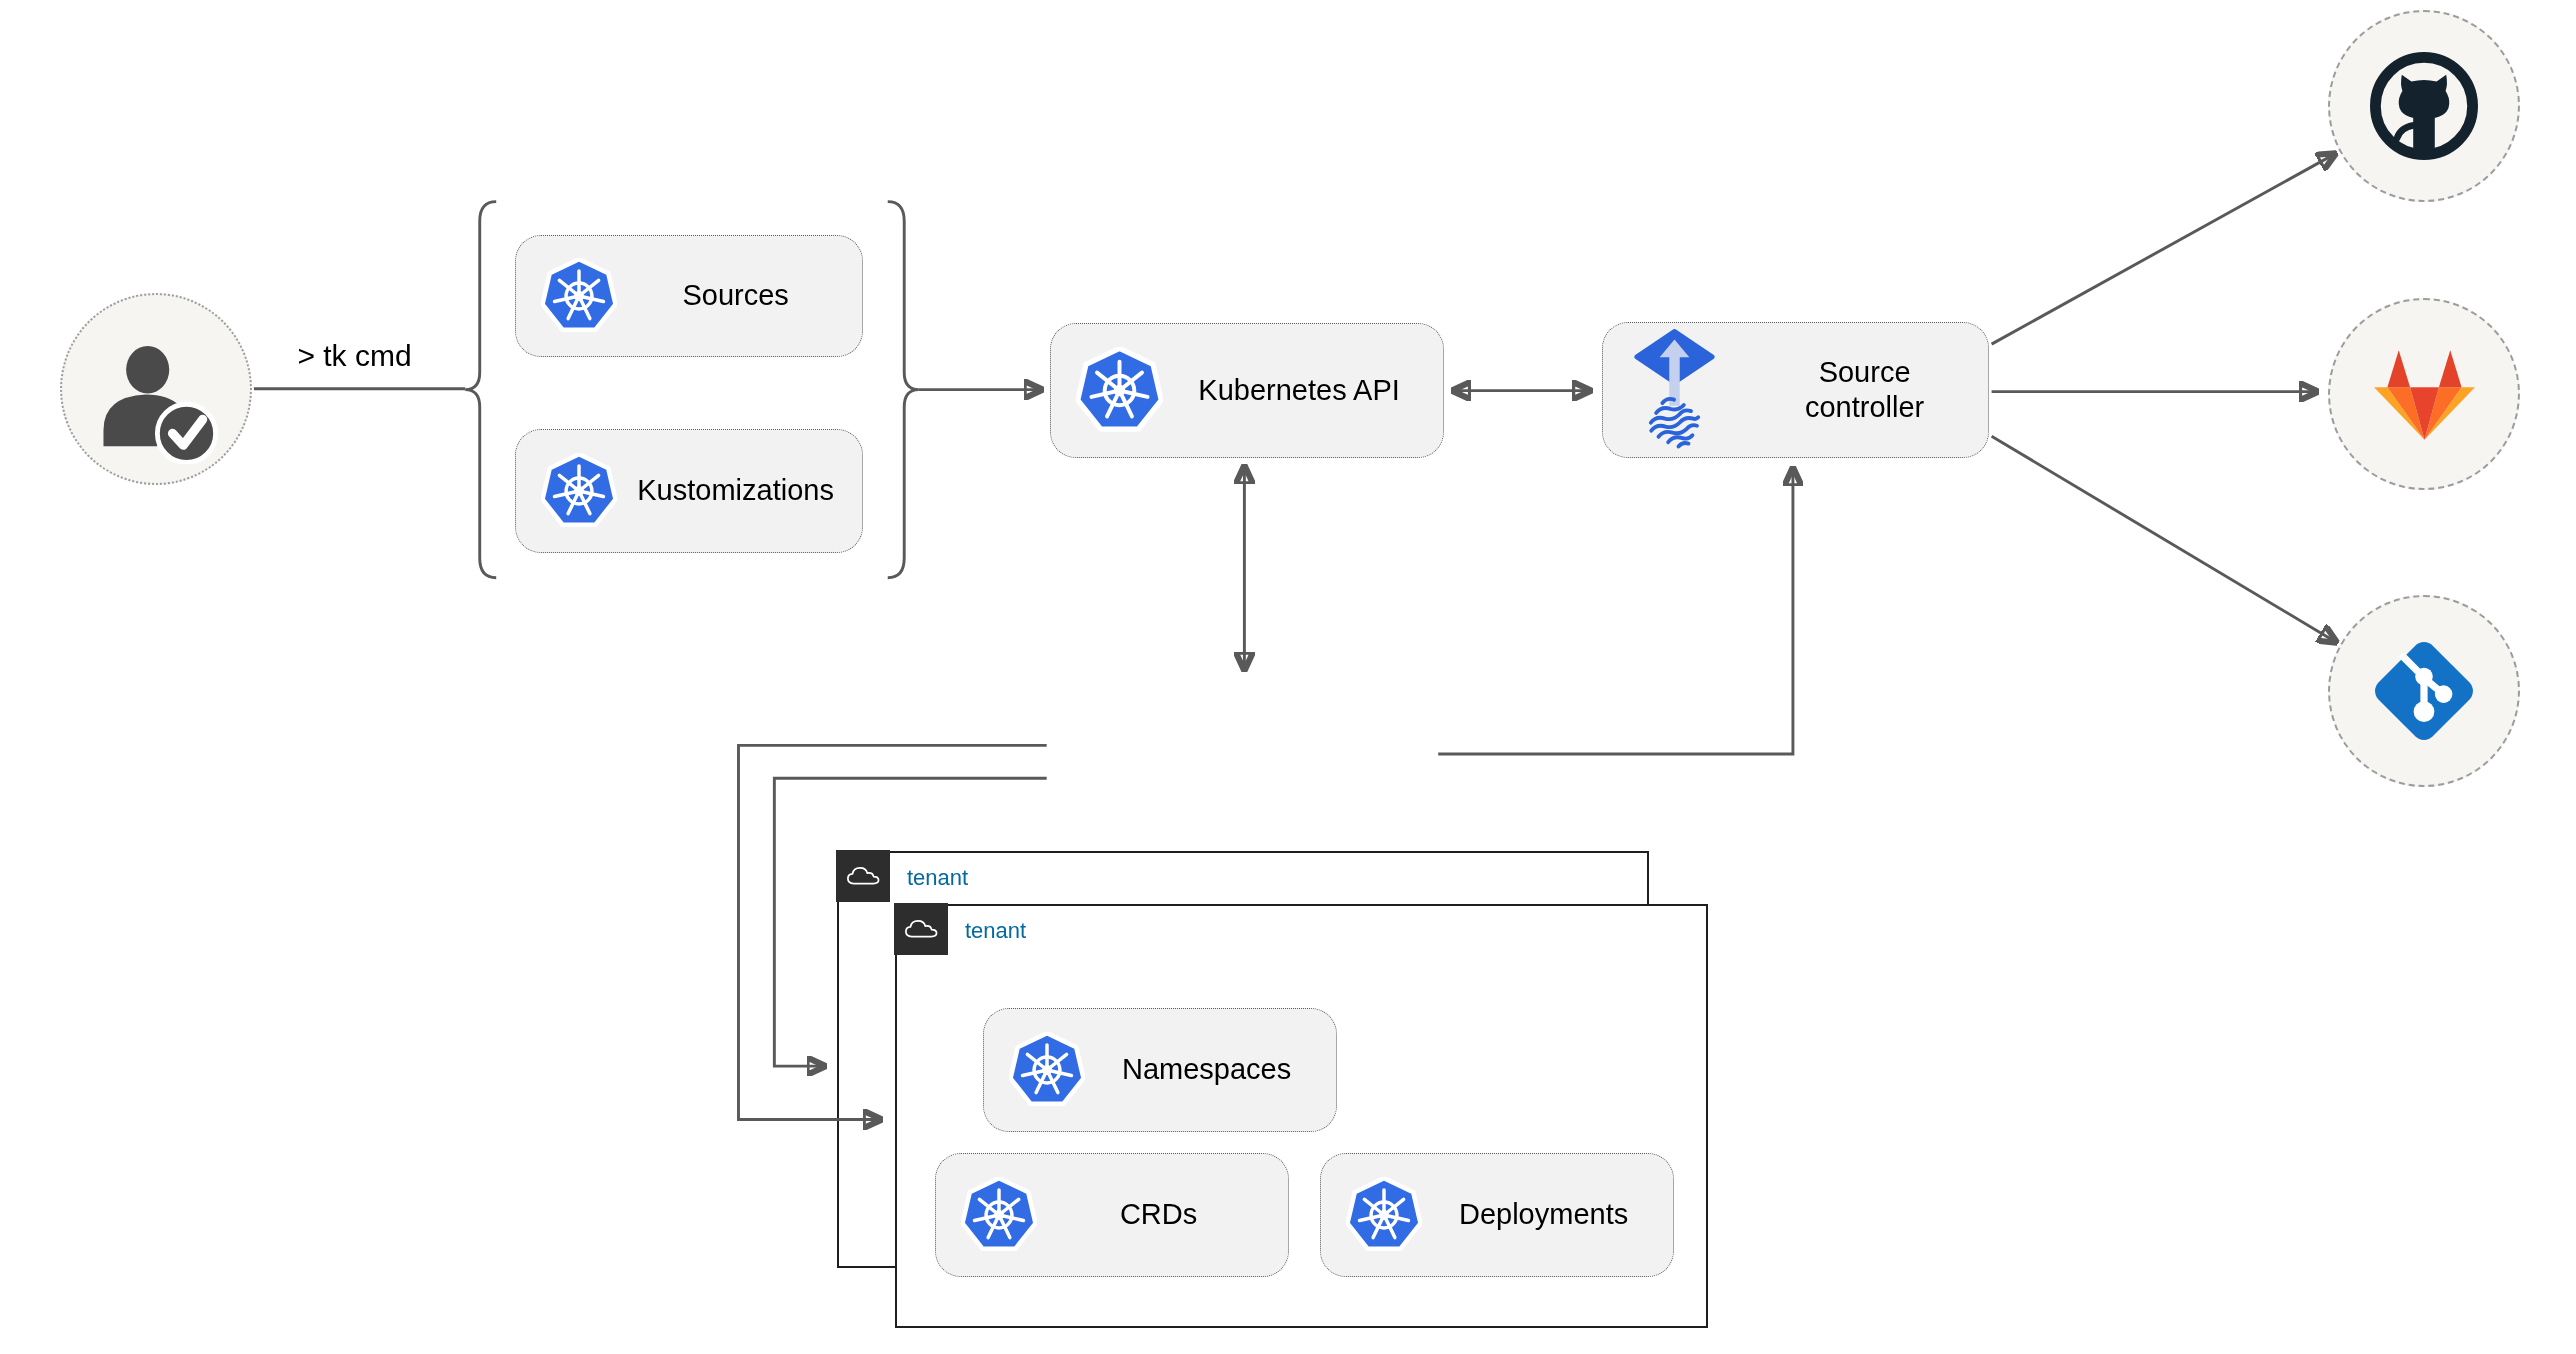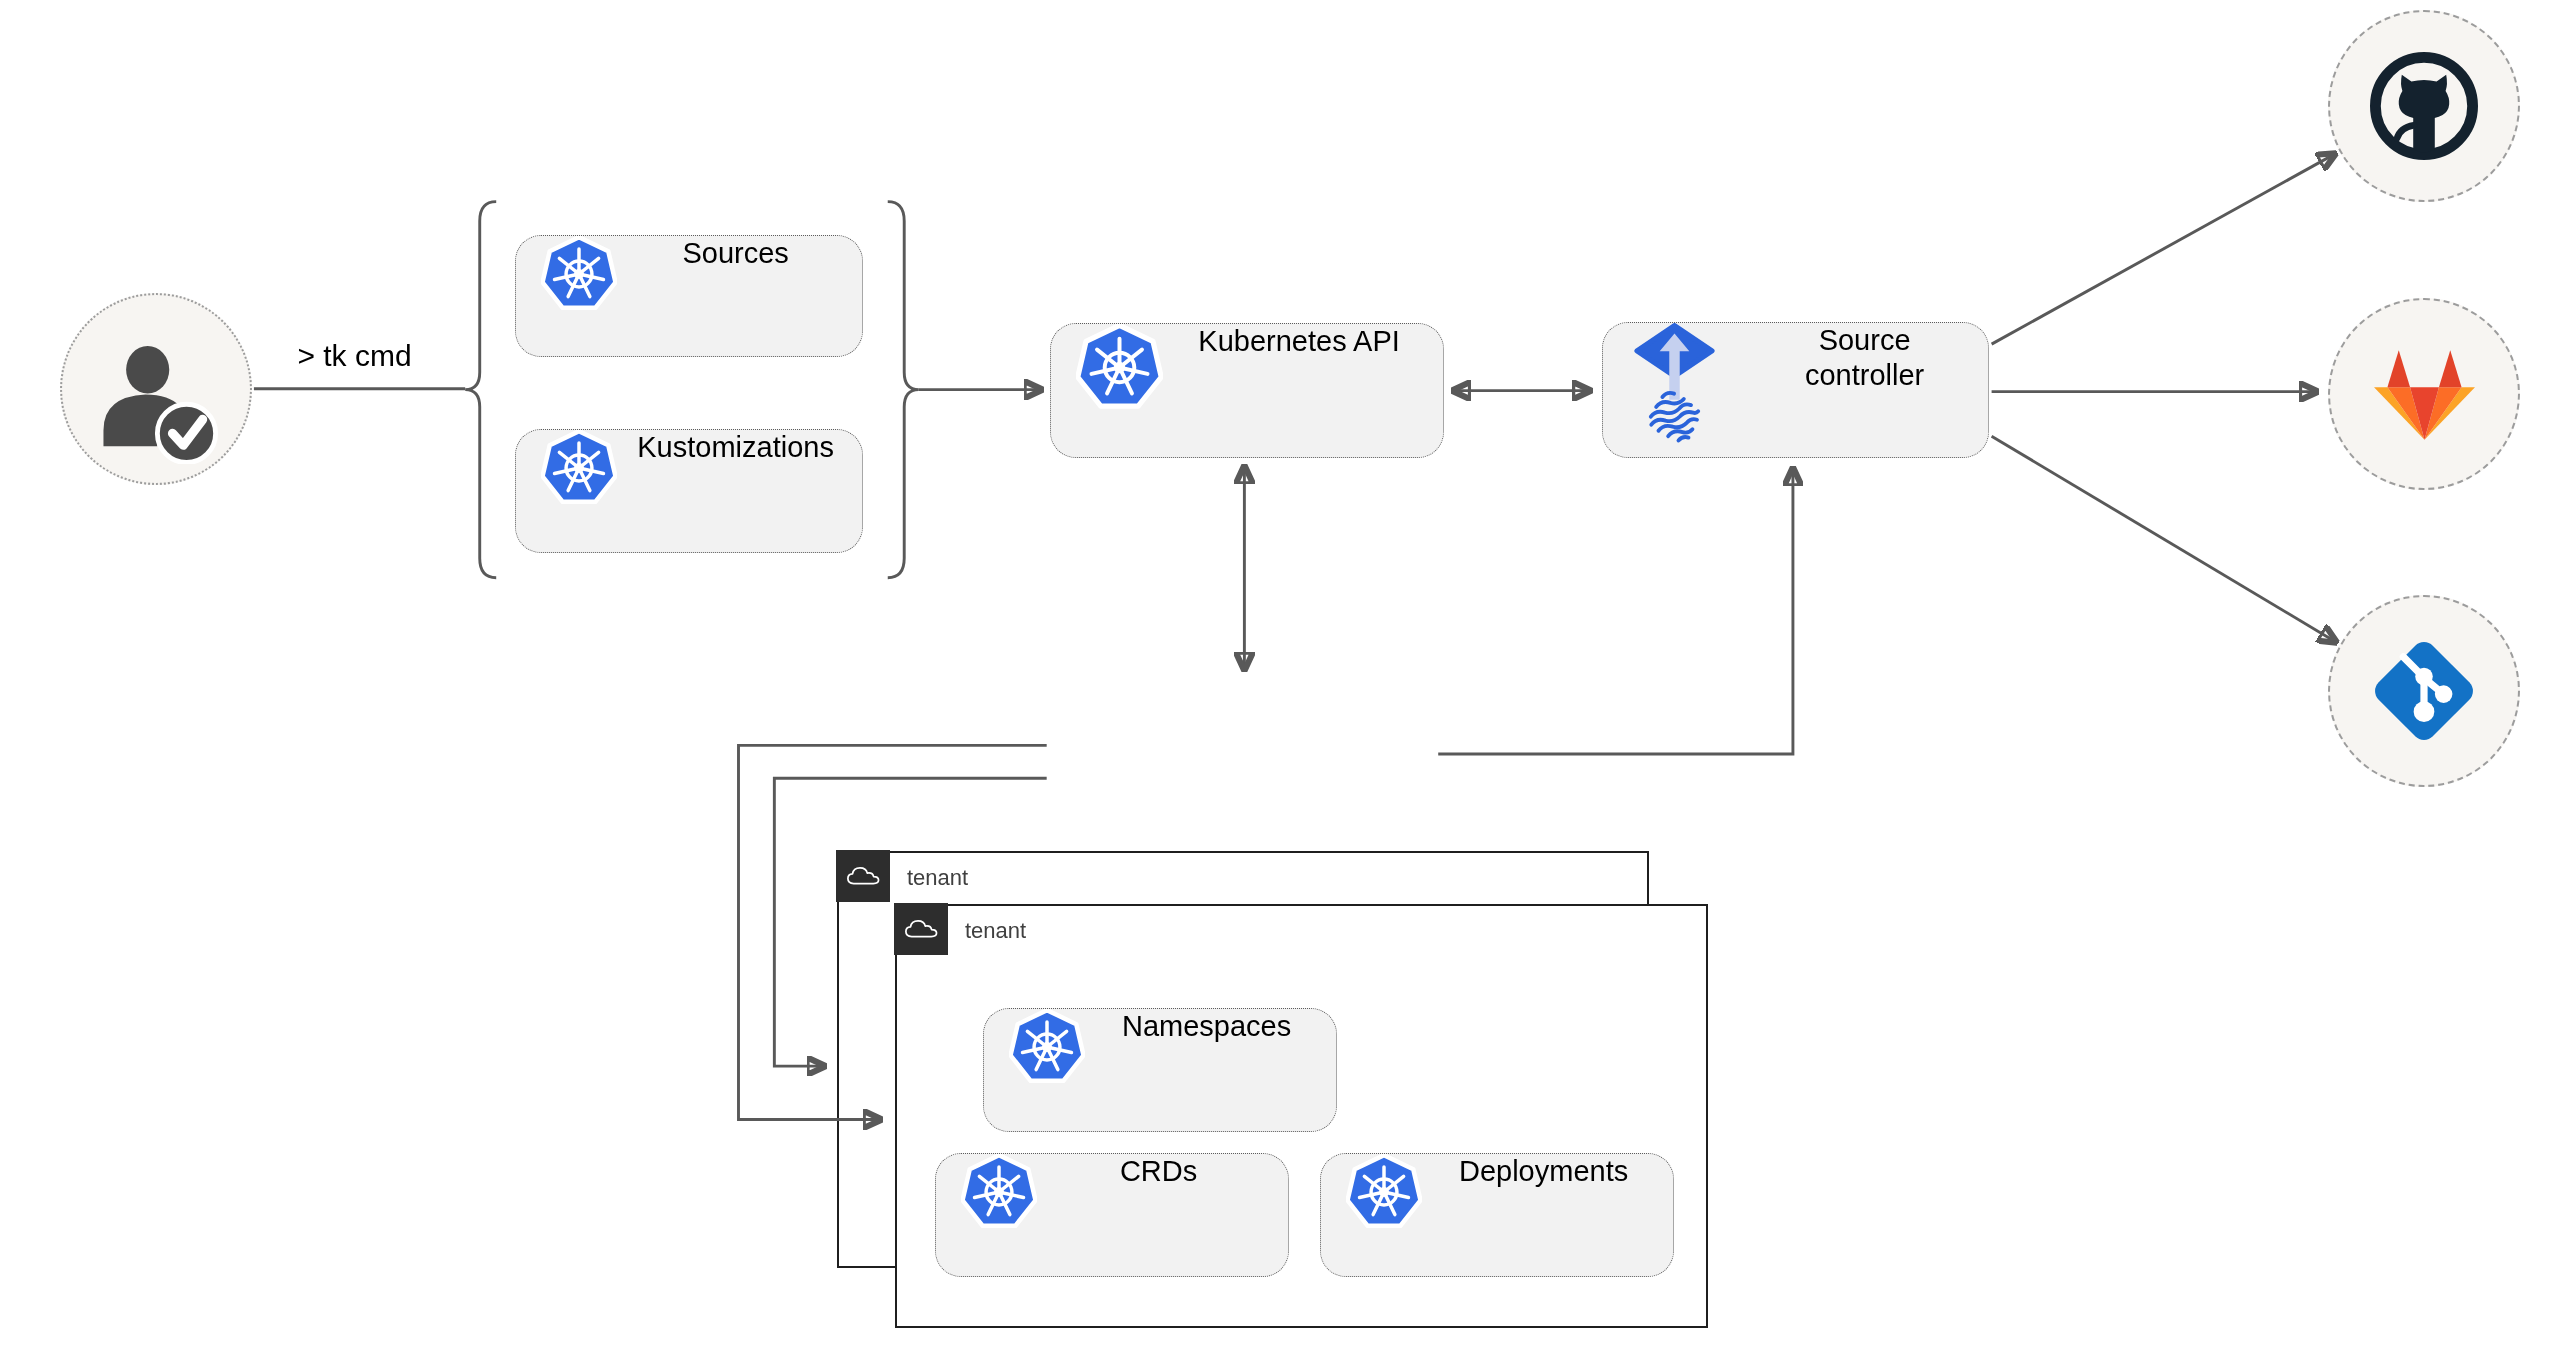--- a/index.html
+++ b/index.html
@@ -7,37 +7,37 @@
     position:relative;width:2576px;height:1355px;background:#ffffff;
     font-family:"Liberation Sans",sans-serif;color:#000;overflow:hidden;
   }
   
   .wires{position:absolute;left:0;top:0;width:2576px;height:1355px;z-index:6;pointer-events:none;}
   .wires path,.wires line{stroke:#595959;stroke-width:3;fill:none;}
   
   .node{
     position:absolute;box-sizing:border-box;background:#f2f2f2;
     border:1.9px dotted #5c5c5c;border-radius:26px;
-    display:flex;align-items:flex-start;z-index:3;
+    display:flex;align-items:center;z-index:3;
   }
   .nicon{flex:0 0 auto;display:flex;align-items:center;margin-left:25px;}
   .nicon svg{display:block;}
   .sz76 svg{width:76px;height:76px;}
   .sz88 svg{width:87px;height:87px;}
   .flux svg{width:93px;height:122px;}
   .nlabel{flex:1;text-align:center;font-size:29px;line-height:1.22;padding-right:7.8px;}
   .wrap2 span{display:inline-block;max-width:205px;}
   
   .tenant{position:absolute;box-sizing:border-box;background:#ffffff;border:2.9px solid #1f1f1f;}
   .badge{
     position:absolute;left:-2.9px;top:-2.9px;width:54px;height:52px;background:#2d2d2d;
     display:flex;align-items:center;justify-content:center;
   }
   .badge svg{width:37px;height:26px;display:block;}
-  .tlabel{position:absolute;left:68px;top:11.6px;font-size:22px;color:#404040;}
+  .tlabel{position:absolute;left:68px;top:11.6px;font-size:22px;color:#0369a1;}
   
   .round{
     position:absolute;box-sizing:border-box;width:192px;height:192px;border-radius:50%;
     background:#f7f5f2;display:flex;align-items:center;justify-content:center;z-index:3;
   }
   .dashed{border:2.9px dashed #9c9c9c;}
   .dotted{border:2.9px dotted #9c9c9c;}
   .round svg{display:block;}
   .gh svg{width:120px;height:120px;}
   .gl svg{width:103px;height:97px;}

